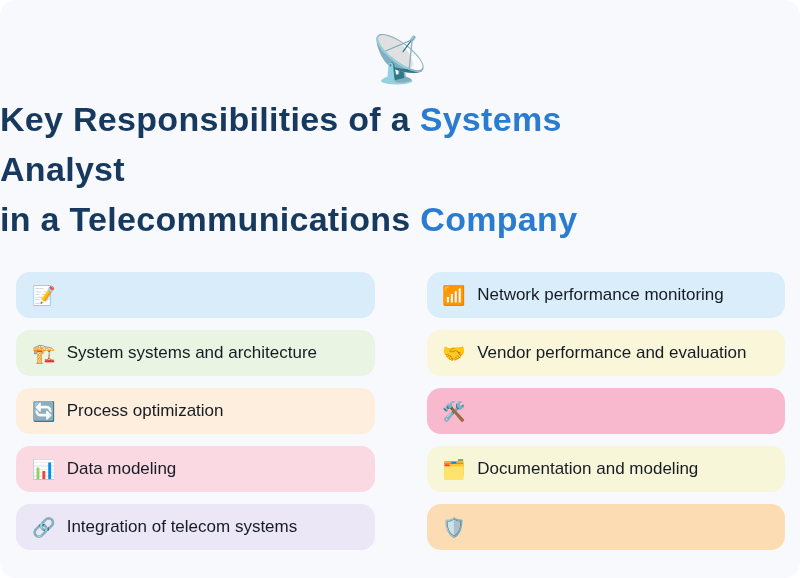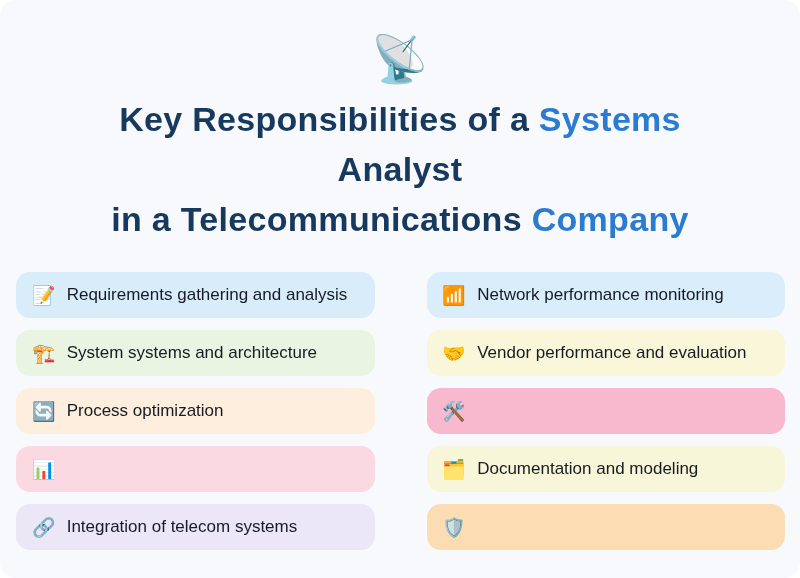--- a/index.html
+++ b/index.html
@@ -19,21 +19,20 @@
   }
   .header-icon {
     margin-top: 30px;
     height: 58px;
     line-height: 58px;
     text-align: center;
     font-size: 46px;
   }
   .title {
     margin-top: 6px;
-    text-align: center;
     font-weight: bold;
     font-size: 34px;
     line-height: 50px;
     color: #17395e;
     letter-spacing: 0.3px;
   }
   .title .accent {
     color: #2b7cd1;
   }
   .columns {
@@ -81,32 +80,32 @@
     <div><span>Key Responsibilities of a </span><span class="accent">Systems</span></div>
     <div><span>Analyst</span><span class="accent"></span></div>
     <div><span>in a Telecommunications </span><span class="accent">Company</span></div>
   </div>
 
   <div class="columns">
 
     <div class="col">
       <div class="pill" style="background-color: rgb(217, 236, 250);">
         <span class="icon">📝</span>
-        <span class="label">Requirements gathering and analysis</span>
       </div>
       <div class="pill" style="background-color: rgb(233, 244, 226);">
         <span class="icon">🏗️</span>
         <span class="label">System systems and architecture</span>
       </div>
       <div class="pill" style="background-color: rgb(253, 238, 221);">
         <span class="icon">🔄</span>
         <span class="label">Process optimization</span>
       </div>
       <div class="pill" style="background-color: rgb(251, 217, 227);">
         <span class="icon">📊</span>
+        <span class="label">Data modeling</span>
       </div>
       <div class="pill" style="background-color: rgb(235, 231, 246);">
         <span class="icon">🔗</span>
         <span class="label">Integration of telecom systems</span>
       </div>
     </div>
 
     <div class="col">
       <div class="pill" style="background-color: rgb(217, 237, 251);">
         <span class="icon">📶</span>

